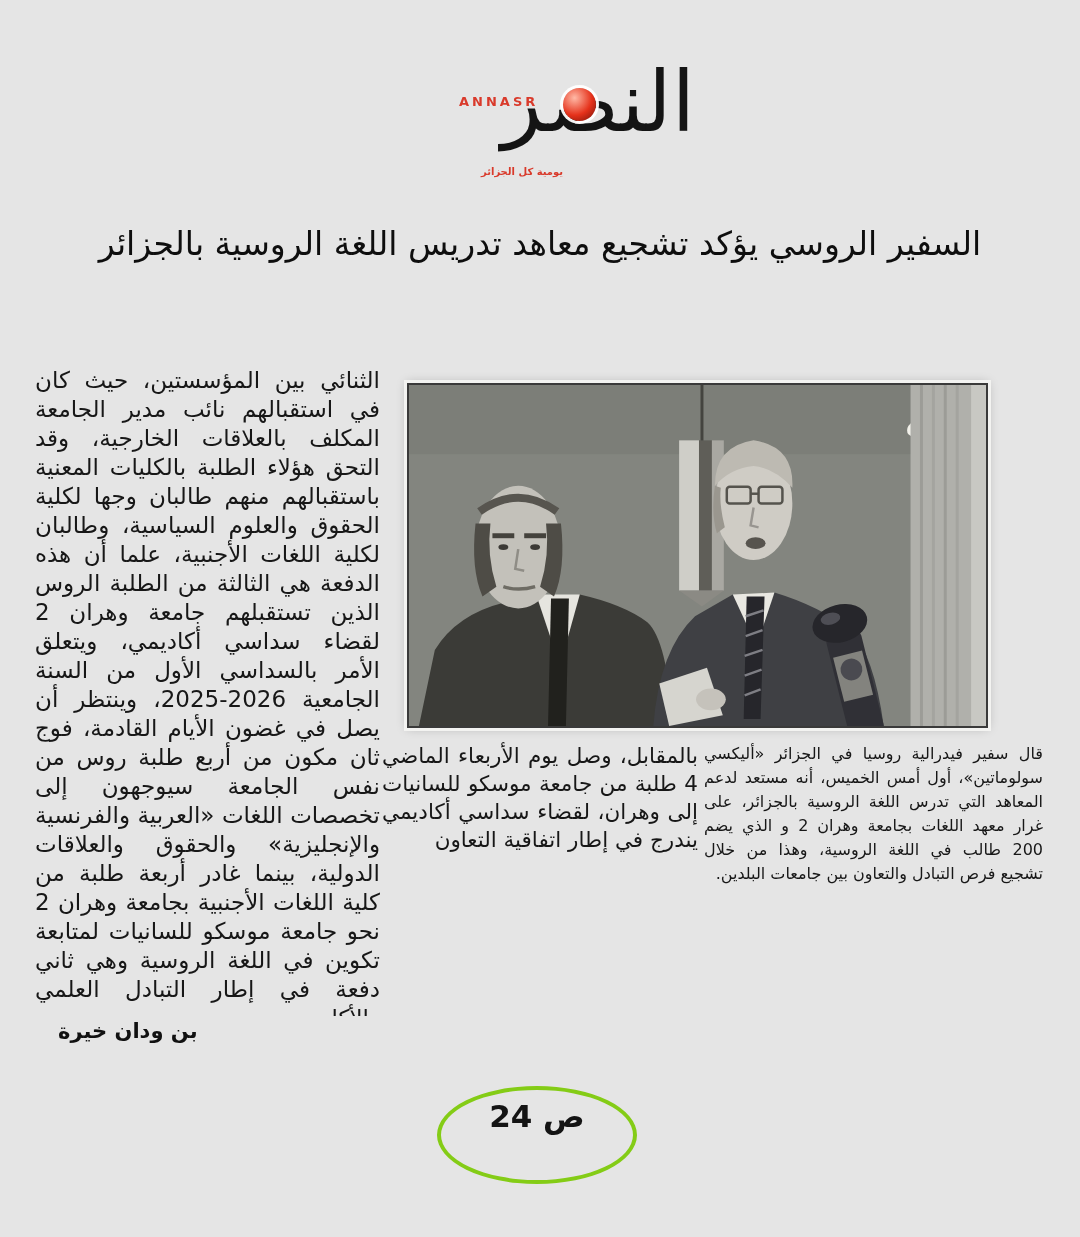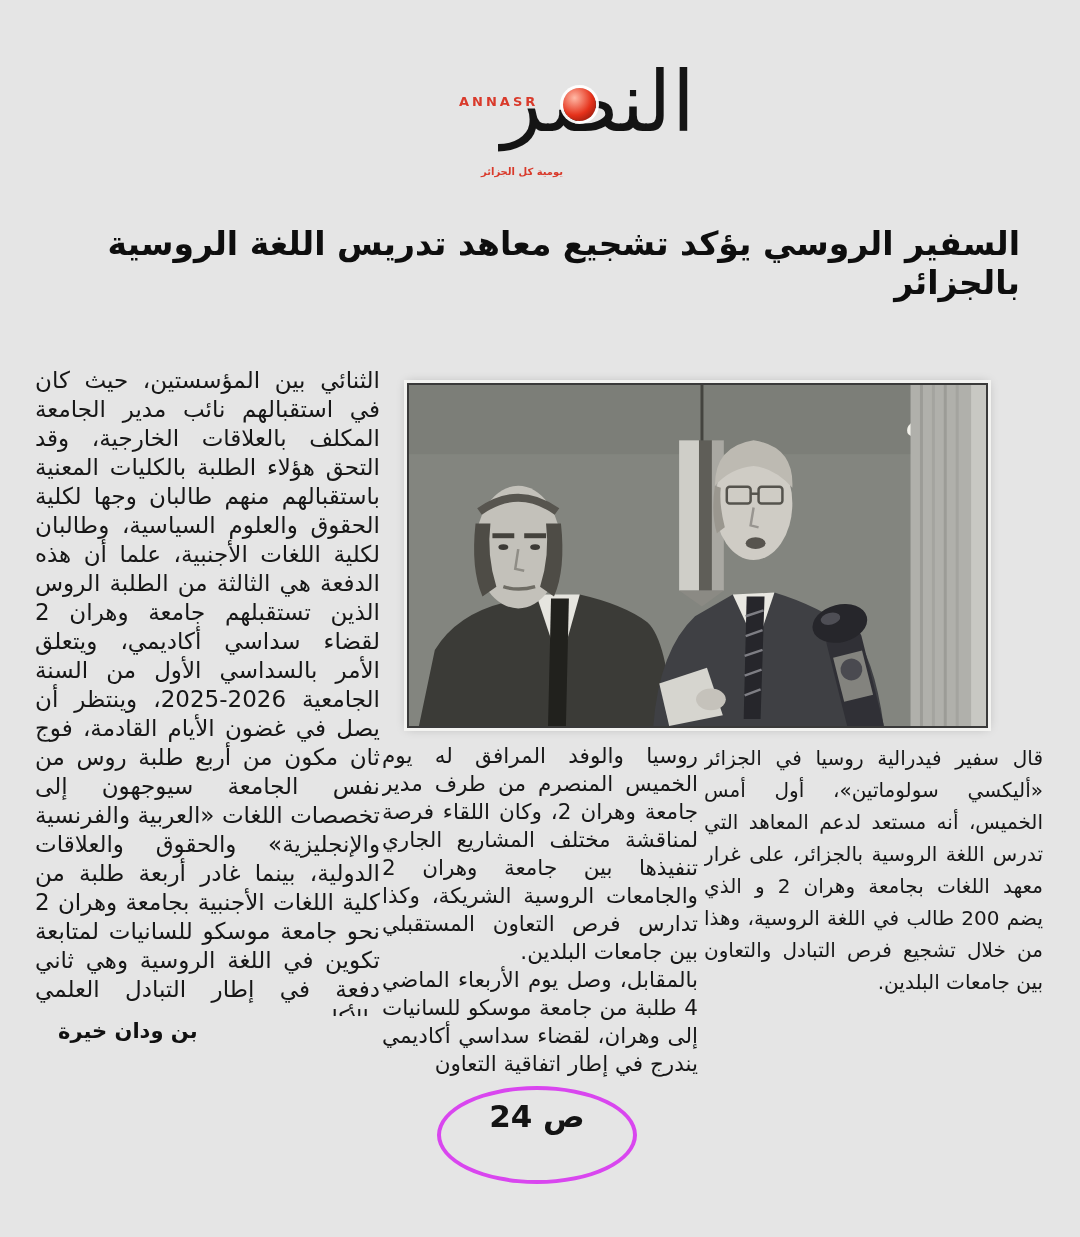--- a/index.html
+++ b/index.html
@@ -25,22 +25,22 @@
     position:absolute; left:34px; top:28px; font-size:13px; font-weight:bold;
     letter-spacing:3px; color:#d93a2b; direction:ltr;
   }
   .tagline {
     position:absolute; left:56px; top:82px; font-size:10px; font-weight:bold;
     color:#d93a2b; letter-spacing:1px;margin-top:18px;
   }
 
   
   .kicker {
-    position:absolute; left:60px; top:224px; width:960px; text-align:right;
-    font-size:33px; font-weight:bold; color:#0e0e0e;
+    position:absolute; left:60px; top:224px; width:960px; text-align:center;
+    font-size:33px; font-weight:normal; color:#0e0e0e;
   }
   .headline {
     position:absolute; left:40px; top:276px; width:1000px; margin:0; text-align:center;
     font-size:46px; font-weight:bold; color:#0a0a0a;
   }
 
   
   .photo-fig {
     position:absolute; left:407px; top:383px; width:581px; height:345px; margin:0;
     border:2px solid #3a3a3a; background:#8d8f89;
@@ -49,31 +49,31 @@
   .photo-fig svg { display:block; width:100%; height:100%; }
 
   
   .col {
     position:absolute; text-align:justify; font-size:23px; line-height:29px;
     color:#171717; overflow:hidden;
   }
   .col p { margin:0; }
   .col-left  { left:35px;  top:366px; width:345px; height:650px; }
   .col-mid   { left:382px; top:742px; width:316px; height:356px; font-size:21.5px; line-height:28px; }
-  .col-right { left:704px; top:742px; width:339px; height:370px; font-size:20px; line-height:32px; }
+  .col-right { left:704px; top:742px; width:339px; height:370px; font-size:16px; line-height:24px; }
   .bold-par  { font-weight:bold; }
 
   .byline {
     position:absolute; left:58px; top:1019px; font-size:21px; font-weight:bold; color:#111;
   }
 
   
   .page-oval {
     position:absolute; left:437px; top:1086px; width:200px; height:98px;
-    border:4px solid #d946ef; border-radius:50%;
+    border:4px solid #84cc16; border-radius:50%;
   }
   .page-oval span {
     position:absolute; top:8px; left:0; right:0; text-align:center;
     font-size:31px; font-weight:bold; color:#141414; direction:rtl;
   }
 </style>
 </head>
 <body>
 
 <div class="page">
@@ -160,21 +160,20 @@
         <ellipse cx="438" cy="233" rx="10" ry="6" fill="#4e4e55"></ellipse>
       </g>
     </svg>
   </figure>
 
   <section>
     <div class="col col-right">
       <p>قال سفير فيدرالية روسيا في الجزائر «أليكسي سولوماتين»، أول أمس الخميس، أنه مستعد لدعم المعاهد التي تدرس اللغة الروسية بالجزائر، على غرار معهد اللغات بجامعة وهران 2 و الذي يضم 200 طالب في اللغة الروسية، وهذا من خلال تشجيع فرص التبادل والتعاون بين جامعات البلدين.</p>
     </div>
     <div class="col col-mid">
-      <p>روسيا والوفد المرافق له يوم الخميس المنصرم من طرف مدير جامعة وهران 2، وكان اللقاء فرصة لمناقشة مختلف المشاريع الجاري تنفيذها بين جامعة وهران 2 والجامعات الروسية الشريكة، وكذا تدارس فرص التعاون المستقبلي بين جامعات البلدين.</p>
       <p>بالمقابل، وصل يوم الأربعاء الماضي 4 طلبة من جامعة موسكو للسانيات إلى وهران، لقضاء سداسي أكاديمي يندرج في إطار اتفاقية التعاون</p>
     </div>
     <div class="col col-left">
       <p>الثنائي بين المؤسستين، حيث كان في استقبالهم نائب مدير الجامعة المكلف بالعلاقات الخارجية، وقد التحق هؤلاء الطلبة بالكليات المعنية باستقبالهم منهم طالبان وجها لكلية الحقوق والعلوم السياسية، وطالبان لكلية اللغات الأجنبية، علما أن هذه الدفعة هي الثالثة من الطلبة الروس الذين تستقبلهم جامعة وهران 2 لقضاء سداسي أكاديمي، ويتعلق الأمر بالسداسي الأول من السنة الجامعية 2026-2025، وينتظر أن يصل في غضون الأيام القادمة، فوج ثان مكون من أربع طلبة روس من نفس الجامعة سيوجهون إلى تخصصات اللغات «العربية والفرنسية والإنجليزية» والحقوق والعلاقات الدولية، بينما غادر أربعة طلبة من كلية اللغات الأجنبية بجامعة وهران 2 نحو جامعة موسكو للسانيات لمتابعة تكوين في اللغة الروسية وهي ثاني دفعة في إطار التبادل العلمي والأكاديمي.</p>
     </div>
     <div class="byline">بن ودان خيرة</div>
   </section>
 
   <div class="page-oval">
     <span>ص 24</span>

